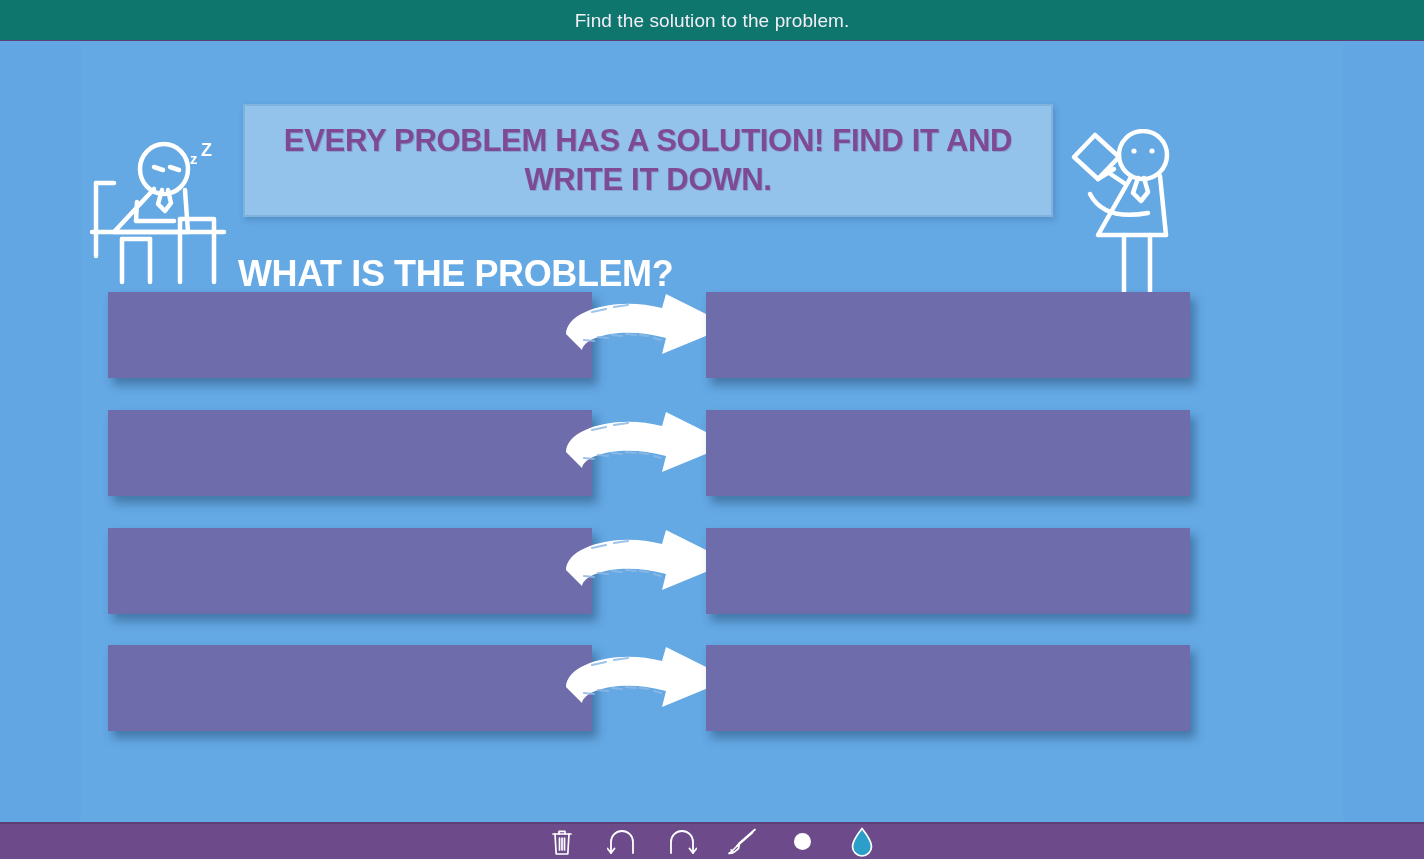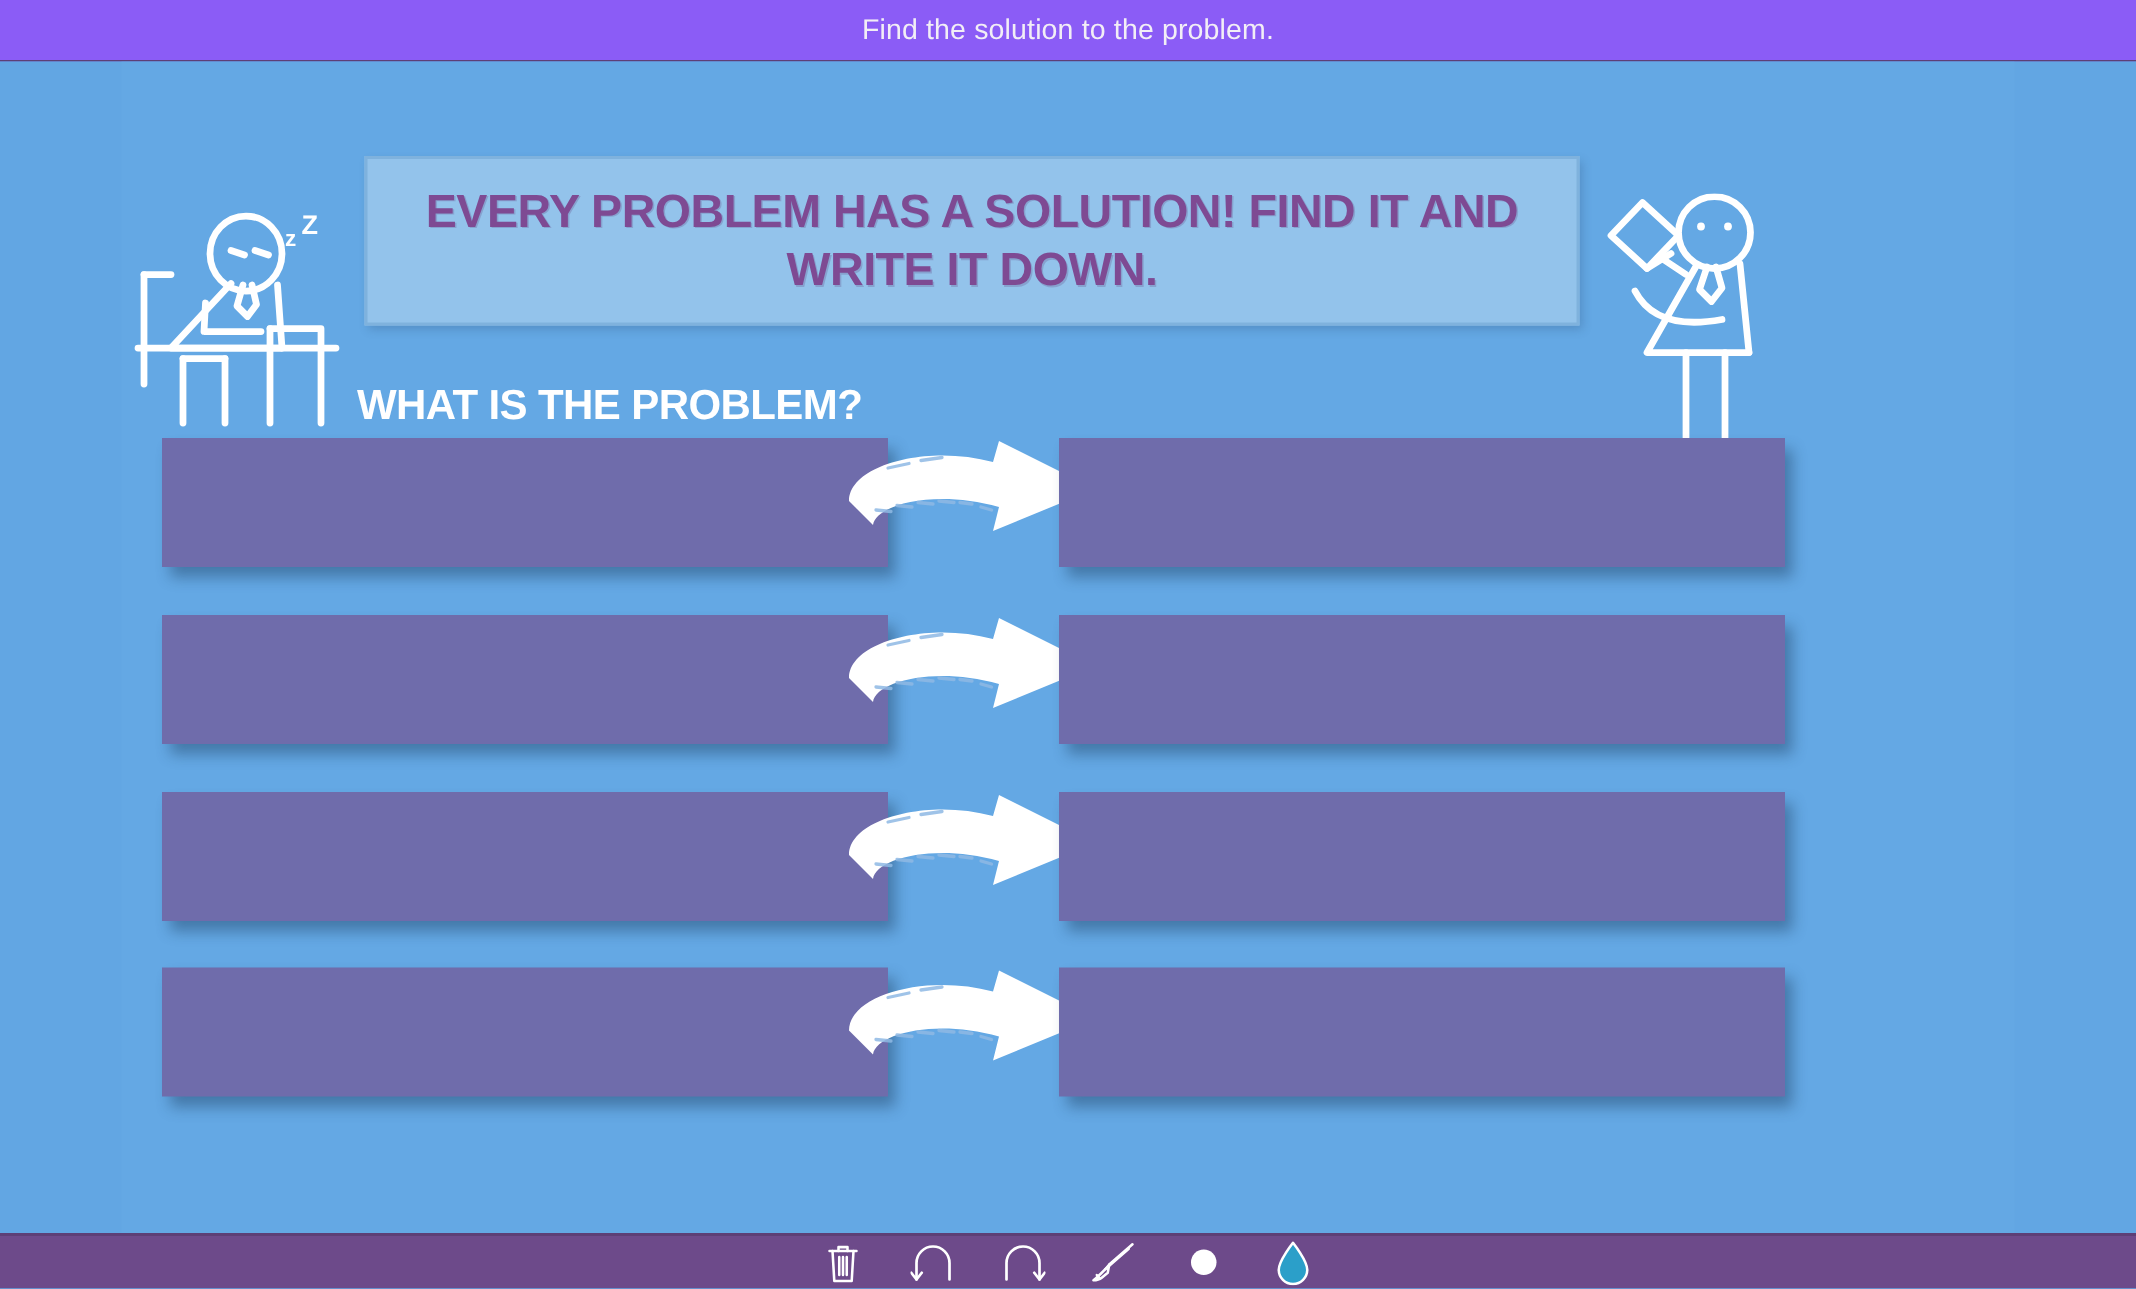--- a/index.html
+++ b/index.html
@@ -21,21 +21,21 @@
     overflow: hidden;
   }
 
   
   .header-bar {
     position: absolute;
     left: 0;
     top: 0;
     width: 1424px;
     height: 41px;
-    background: #8b5cf6;
+    background: #0f766e;
     display: flex;
     align-items: center;
     justify-content: center;
     box-sizing: border-box;
     border-bottom: 1px solid #5d3f76;
   }
   .header-title {
     color: #f2eef6;
     font-size: 19px;
     font-weight: 400;
@@ -86,21 +86,21 @@
     letter-spacing: -0.3px;
     padding: 0 14px;
     text-shadow: 1px 1px 0 rgba(90,45,110,.22);
   }
 
   
   .col-head {
     position: absolute;
     top: 215px;
     color: #ffffff;
-    font-size: 28px;
+    font-size: 36px;
     font-weight: bold;
     letter-spacing: -0.4px;
     line-height: 1;
     white-space: nowrap;
   }
   .col-head.problem { left: 238px; }
   .col-head.solution { left: 712px; }
 
   
   .box {

